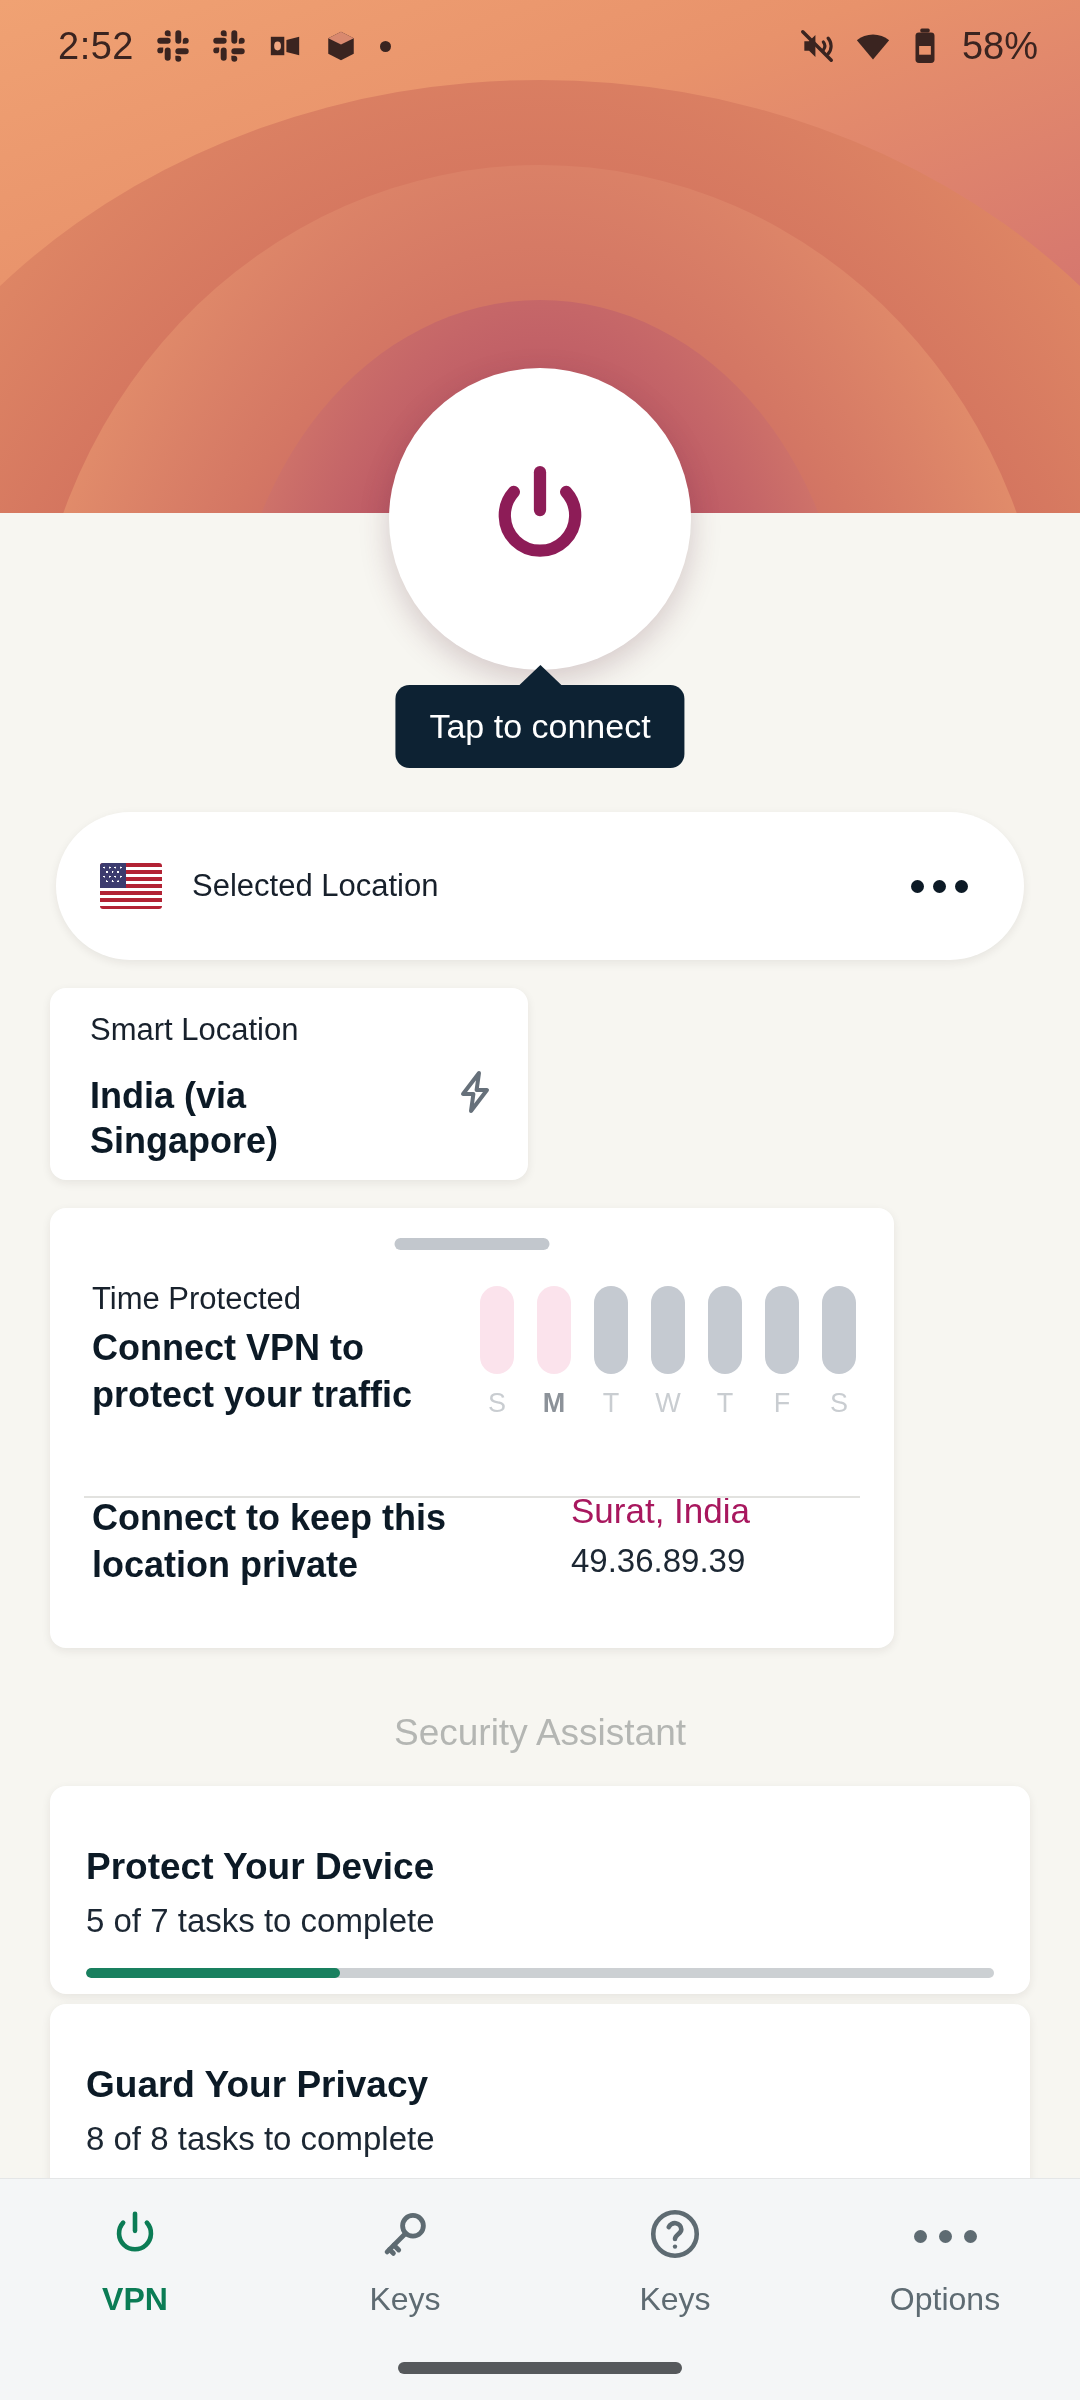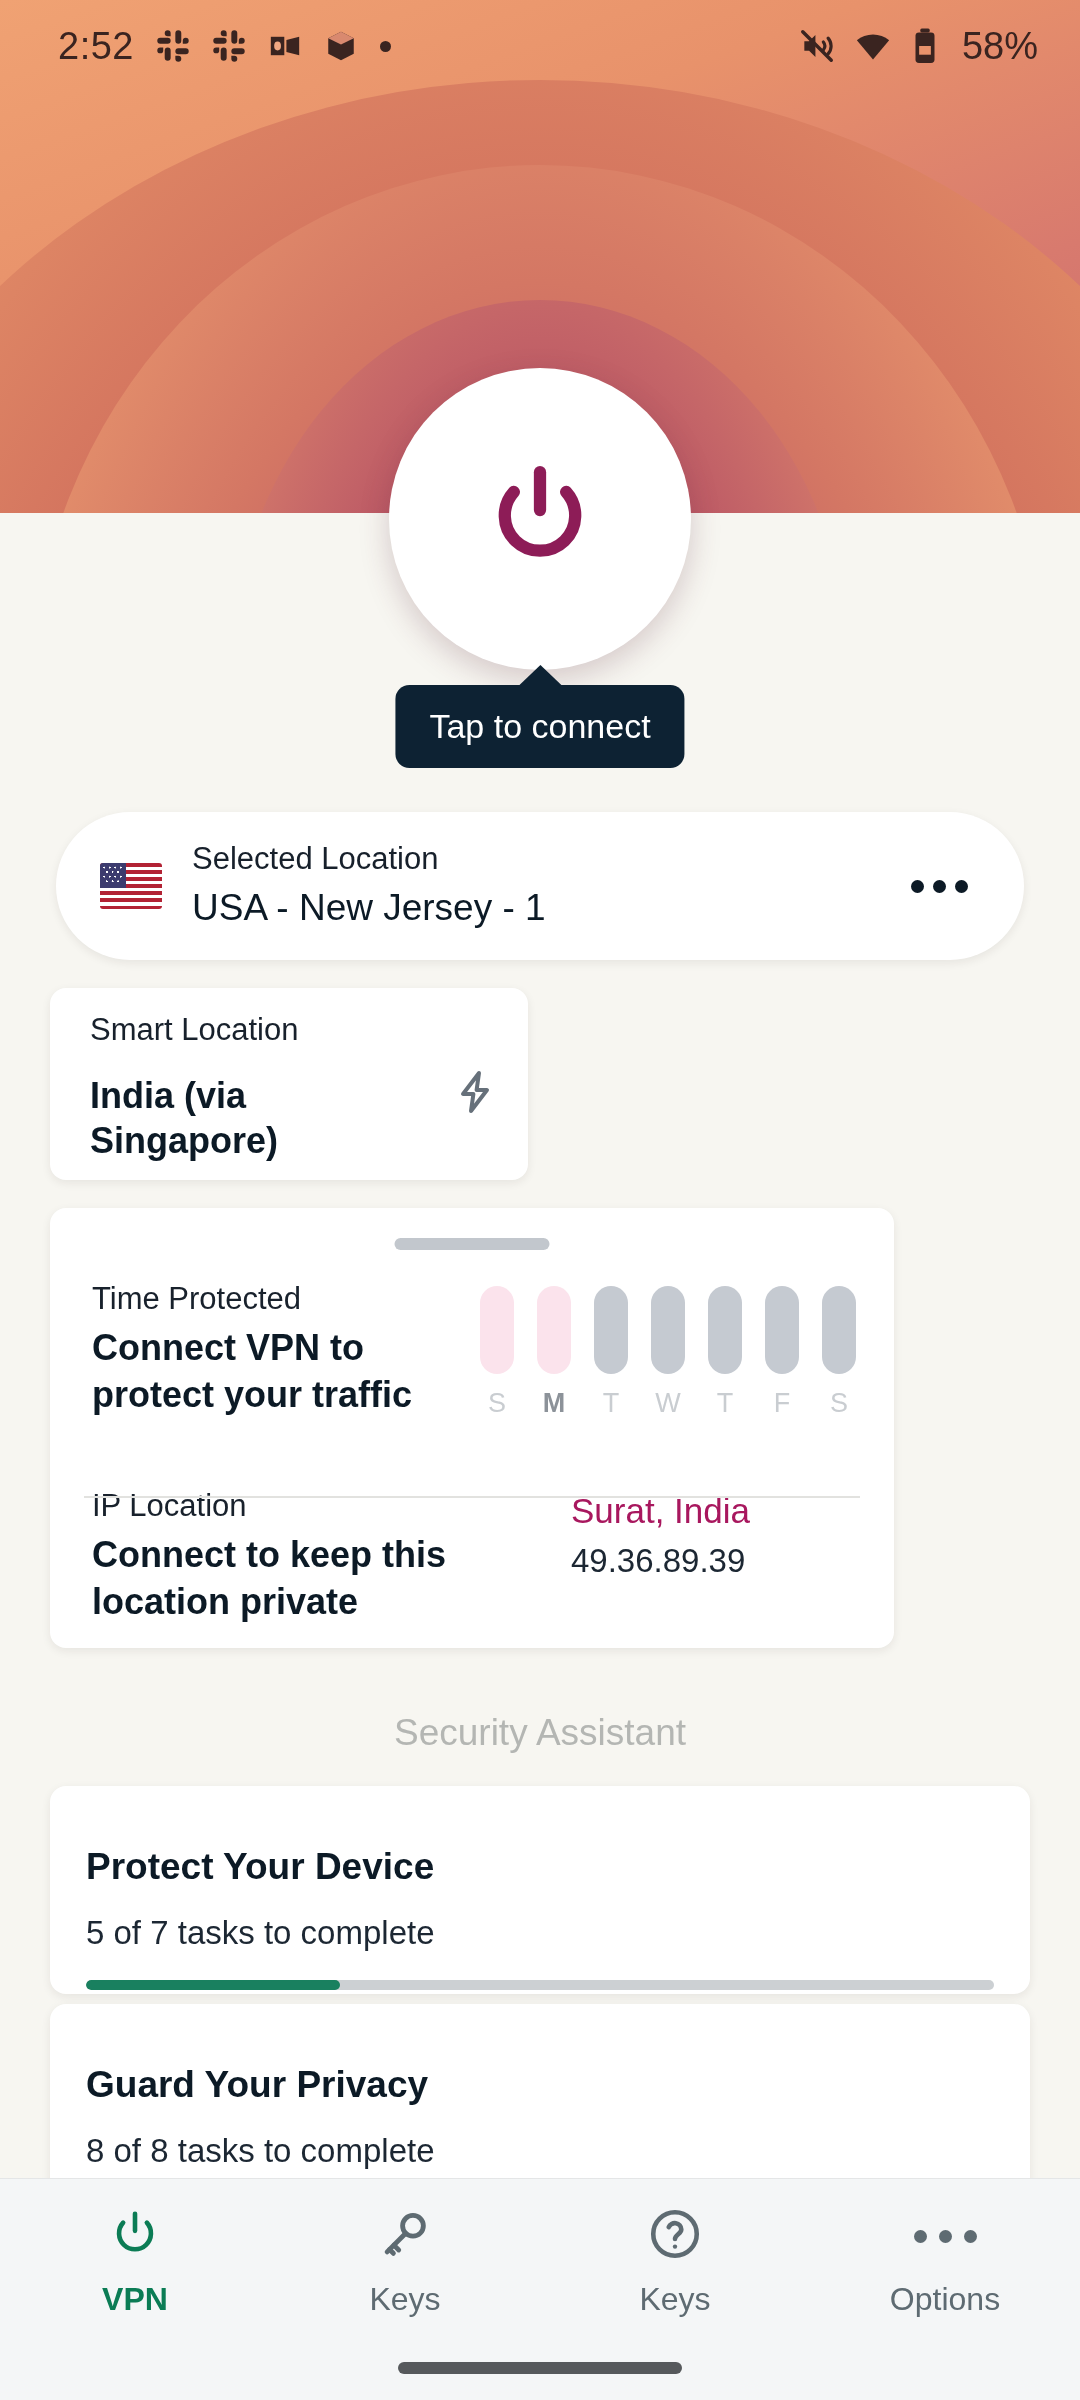--- a/index.html
+++ b/index.html
@@ -147,21 +147,21 @@
     font-size: 37px; color: #B4B6B3;
   }
 
   .task-card {
     position: absolute; left: 50px; width: 980px; border-radius: 16px;
     padding: 60px 36px 0 36px; cursor: pointer;
   }
   .task1 { top: 1786px; height: 208px; }
   .task2 { top: 2004px; height: 208px; }
   .task-title { font-size: 37px; font-weight: 700; color: #0C1A26; }
-  .task-sub { font-size: 33px; color: #1C2733; margin-top: 26px; }
+  .task-sub { font-size: 33px; color: #1C2733; margin-top: 14px; }
   .track { margin-top: 28px; height: 10px; border-radius: 5px; background: #CCD0D3; width: 100%; position: relative; overflow: hidden; }
   .track .fill { position: absolute; left: 0; top: 0; height: 100%; border-radius: 5px; background: #19805F; }
 
   
   .bottomnav {
     position: absolute; left: 0; bottom: 0; width: 1080px; height: 222px;
     background: #F4F6F7; border-top: 1px solid #E4E6E7; z-index: 50;
     display: flex; align-items: flex-start; padding-top: 26px;
   }
   .navitem { flex: 1; display: flex; flex-direction: column; align-items: center; gap: 14px; cursor: pointer; }
@@ -256,21 +256,20 @@
 
   <div class="tooltip">Tap to connect</div>
 
   <div class="card loc-card">
     <span class="flag">
       <span class="stripes"></span>
         <span class="canton"></span>
     </span>
     <div class="loc-texts">
       <div class="lbl-sm">Selected Location</div>
-      <div class="lbl-lg">USA - New Jersey - 1</div>
     </div>
     <div class="kebab">
       <span></span>
         <span></span>
         <span></span>
     </div>
   </div>
 
   <div class="card smart-card">
     <div class="smart-texts">
@@ -321,21 +320,20 @@
           <div class="wb-bar" style="background:#C5CAD1"></div>
           <div class="wb-lbl" style="color:#C9CDD1">S</div>
         </div>
       </div>
     </div>
 
     <div class="divider"></div>
 
     <div class="stat-row ip-row">
       <div class="stat-left">
-        <div class="stat-label">IP Location</div>
         <div class="stat-strong">Connect to keep this location private</div>
       </div>
       <div class="ip-right">
         <div class="ip-city">Surat, India</div>
         <div class="ip-addr">49.36.89.39</div>
       </div>
     </div>
   </div>
 
   <div class="section-title">Security Assistant</div>

